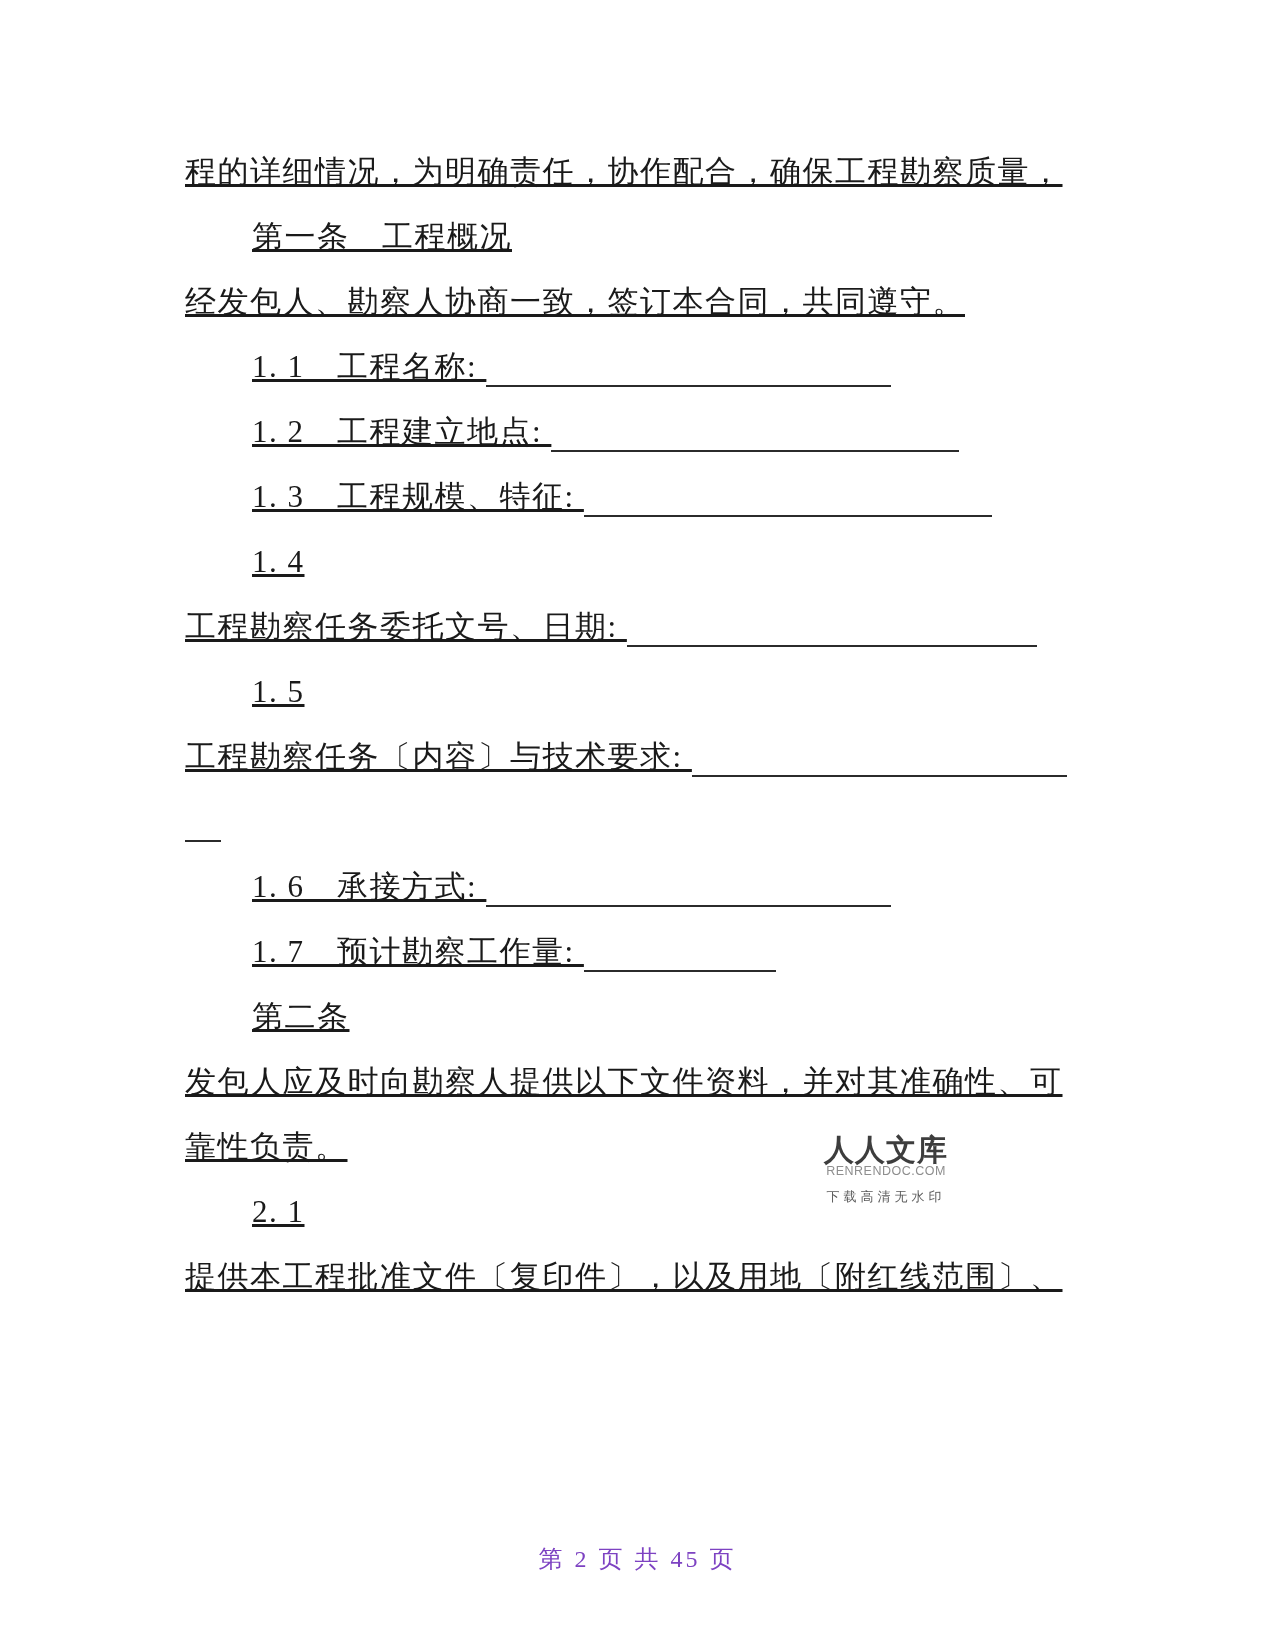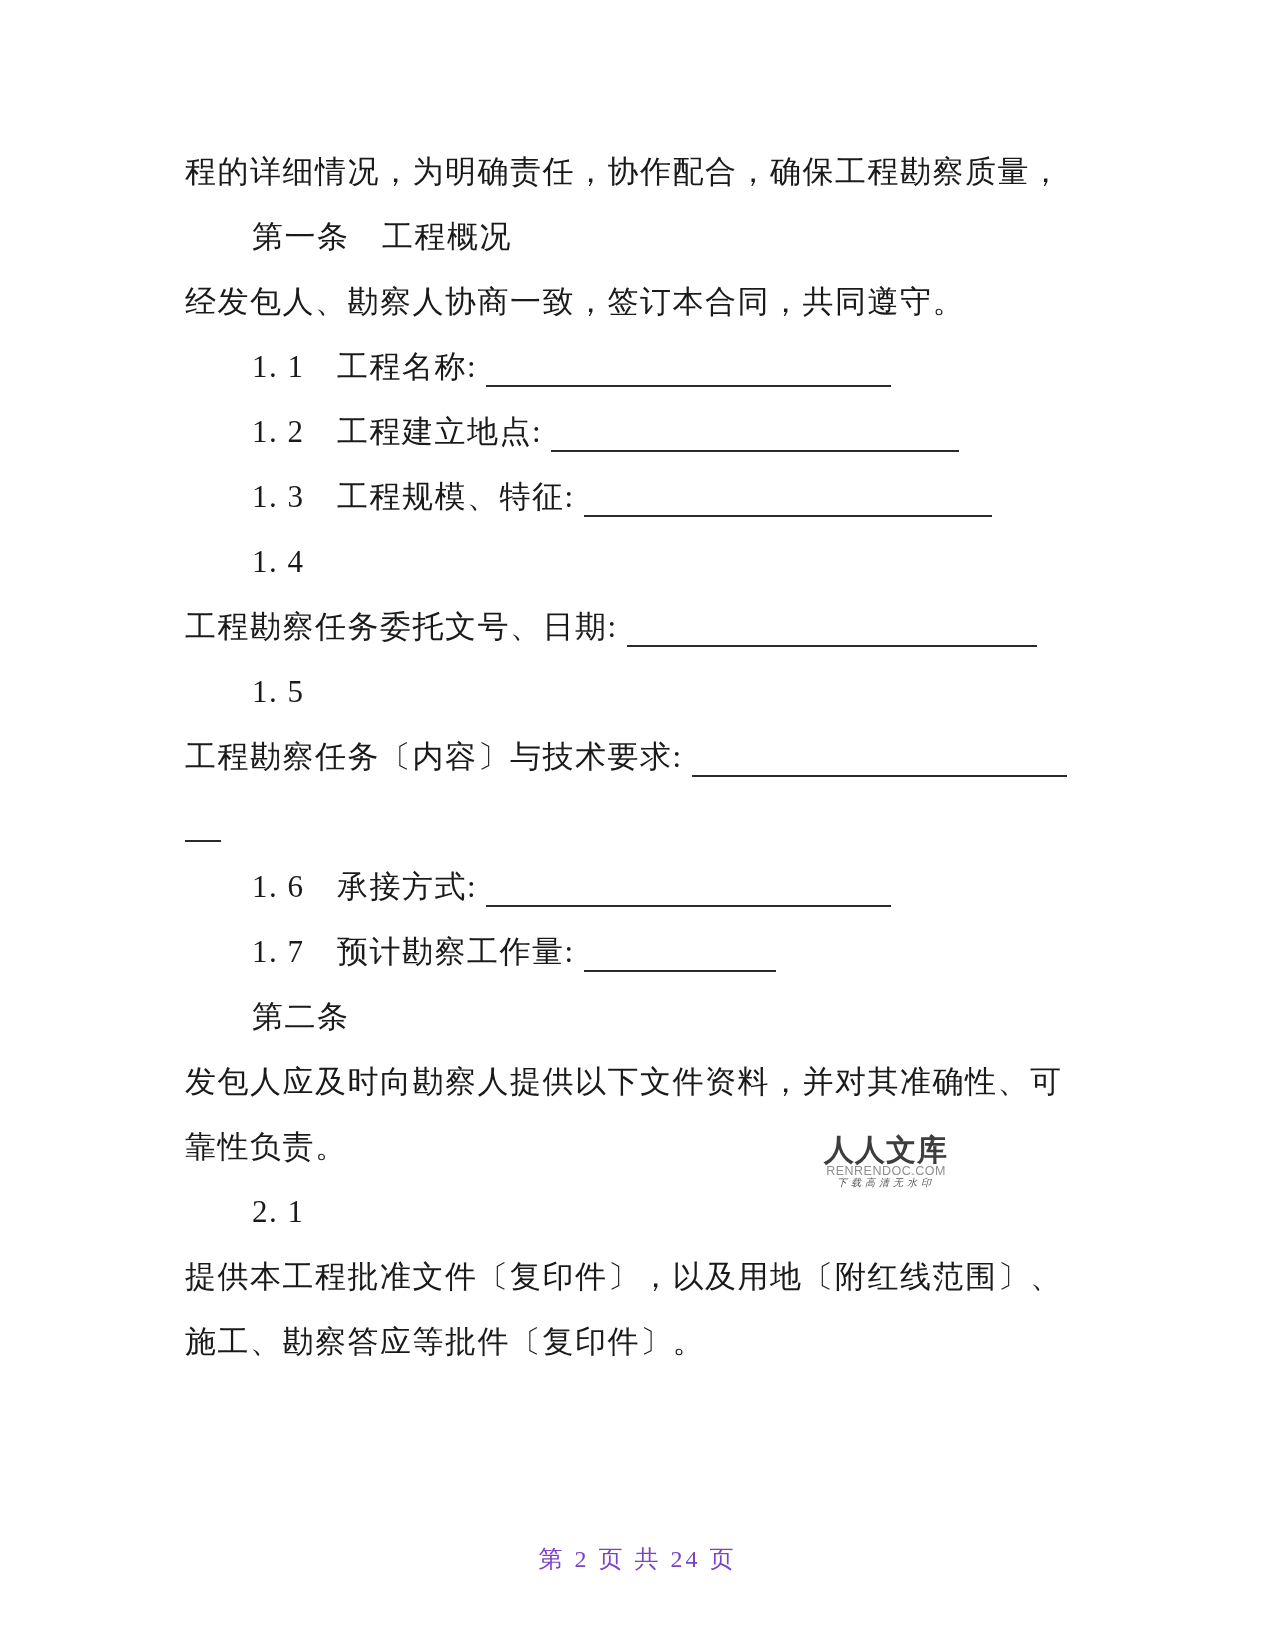--- a/index.html
+++ b/index.html
@@ -21,20 +21,21 @@
     left: 185px;
     top: 150px;
     width: 920px;
   }
   .line {
     height: 65px;
     font-size: 31px;
     letter-spacing: 1.5px;
     white-space: nowrap;
     line-height: 44px;
+    text-decoration: underline;
   }
   .line.indented {
     padding-left: 67px;
   }
   .blank {
     display: inline-block;
     height: 36px;
     border-bottom: 2px solid #2b2b2b;
     vertical-align: bottom;
     margin-bottom: 2px;
@@ -55,26 +56,25 @@
     color: #3d3d3d;
     font-family: "Liberation Serif", "DejaVu Serif", serif;
   }
   .wm-domain {
     margin-top: 0;
     font-size: 12.5px;
     letter-spacing: 0.5px;
     color: #8e8e8e;
   }
   .wm-slogan {
-    margin-top: 0;
-    font-size: 10px;
+    margin-top: 12px;
+    font-size: 13px;
     letter-spacing: 4px;
     color: #5a5a5a;
     white-space: nowrap;
-    font-style: italic;
   }
   .footer {
     position: absolute;
     left: 0;
     top: 1543px;
     width: 1275px;
     text-align: center;
     font-size: 24px;
     letter-spacing: 3px;
     color: #7d42c2;
@@ -97,24 +97,23 @@
       <div class="line indented"><span class="txt">1. 5</span></div>
       <div class="line"><span class="txt">工程勘察任务〔内容〕与技术要求: </span><span class="blank" style="width: 375px; border-bottom-color: rgb(43, 43, 43);"></span></div>
       <div class="line"><span class="blank" style="width: 36px; border-bottom-color: rgb(43, 43, 43);"></span></div>
       <div class="line indented"><span class="txt">1. 6　承接方式: </span><span class="blank" style="width: 405px; border-bottom-color: rgb(43, 43, 43);"></span></div>
       <div class="line indented"><span class="txt">1. 7　预计勘察工作量: </span><span class="blank" style="width: 192px; border-bottom-color: rgb(43, 43, 43);"></span></div>
       <div class="line indented"><span class="txt">第二条</span></div>
       <div class="line"><span class="txt">发包人应及时向勘察人提供以下文件资料，并对其准确性、可</span></div>
       <div class="line"><span class="txt">靠性负责。</span></div>
       <div class="line indented"><span class="txt">2. 1</span></div>
       <div class="line"><span class="txt">提供本工程批准文件〔复印件〕，以及用地〔附红线范围〕、</span></div>
-      <div class="line"><span class="txt">施工、勘察答应等批件〔复印件〕。</span></div>
     </div>
 
   <div class="watermark">
     <div class="wm-title" style="color: rgb(61, 61, 61);">人人文库</div>
     <div class="wm-domain" style="color: rgb(142, 142, 142);">RENRENDOC.COM</div>
     <div class="wm-slogan" style="color: rgb(90, 90, 90);">下载高清无水印</div>
   </div>
 
-  <div class="footer" style="color: rgb(125, 66, 194);">第 2 页 共 24 页</div>
+  <div class="footer" style="color: rgb(125, 66, 194);">第 2 页 共 45 页</div>
 
 </div>
 
 </body></html>

